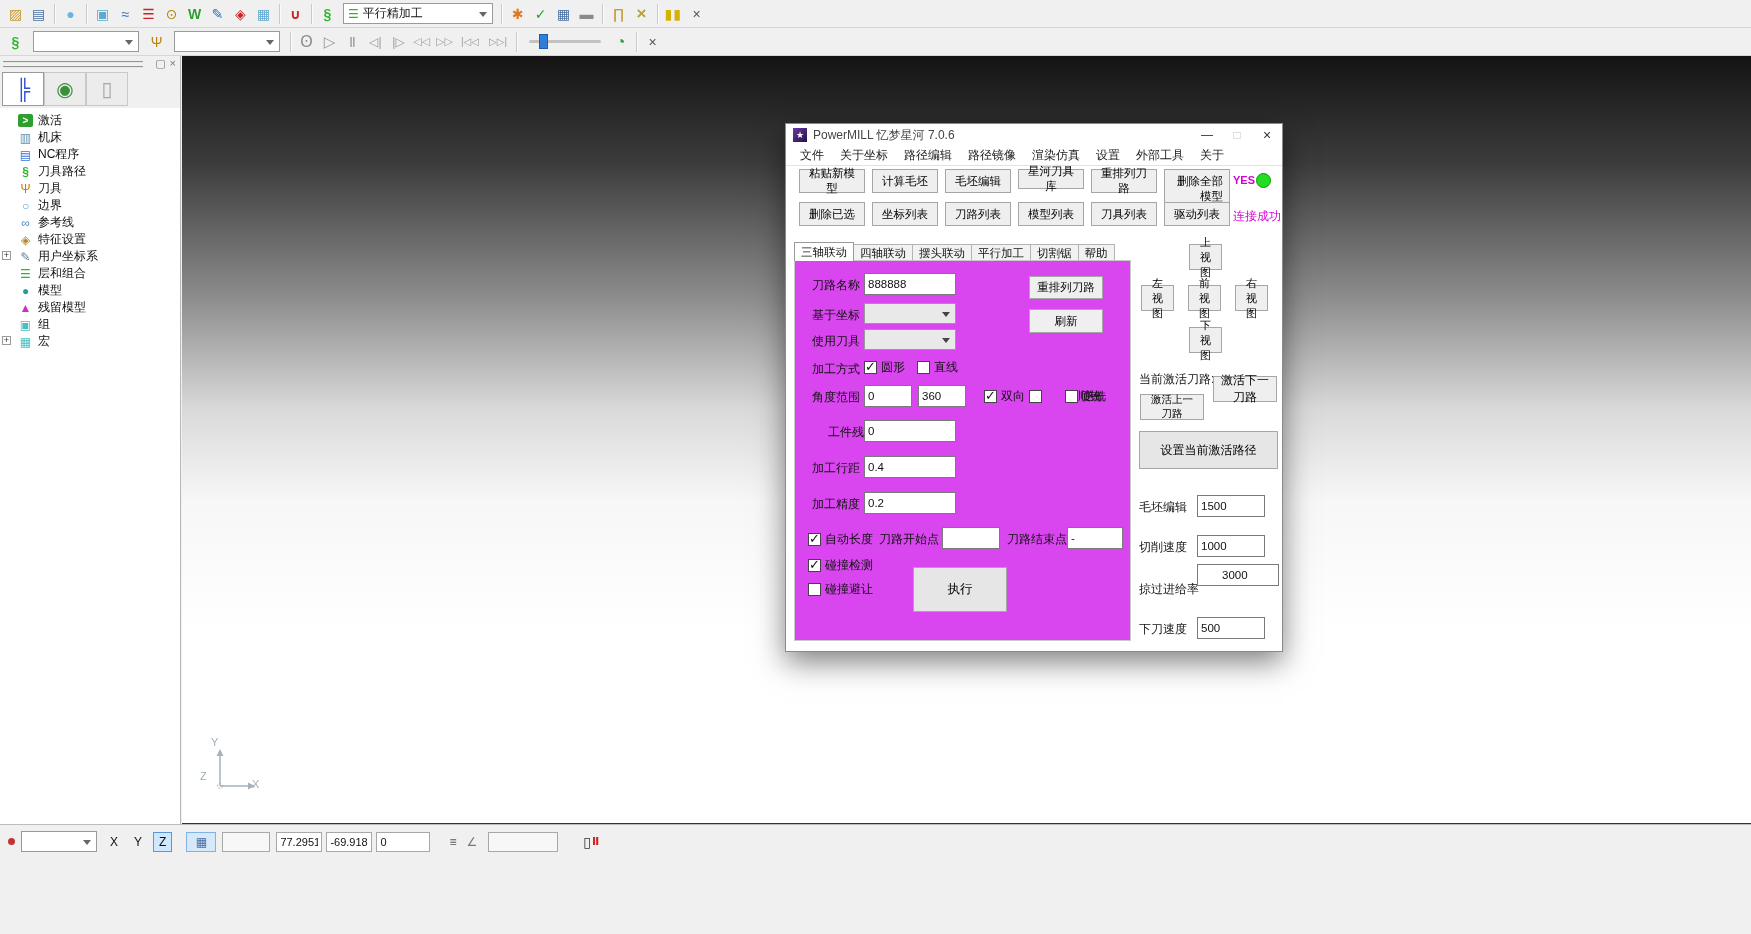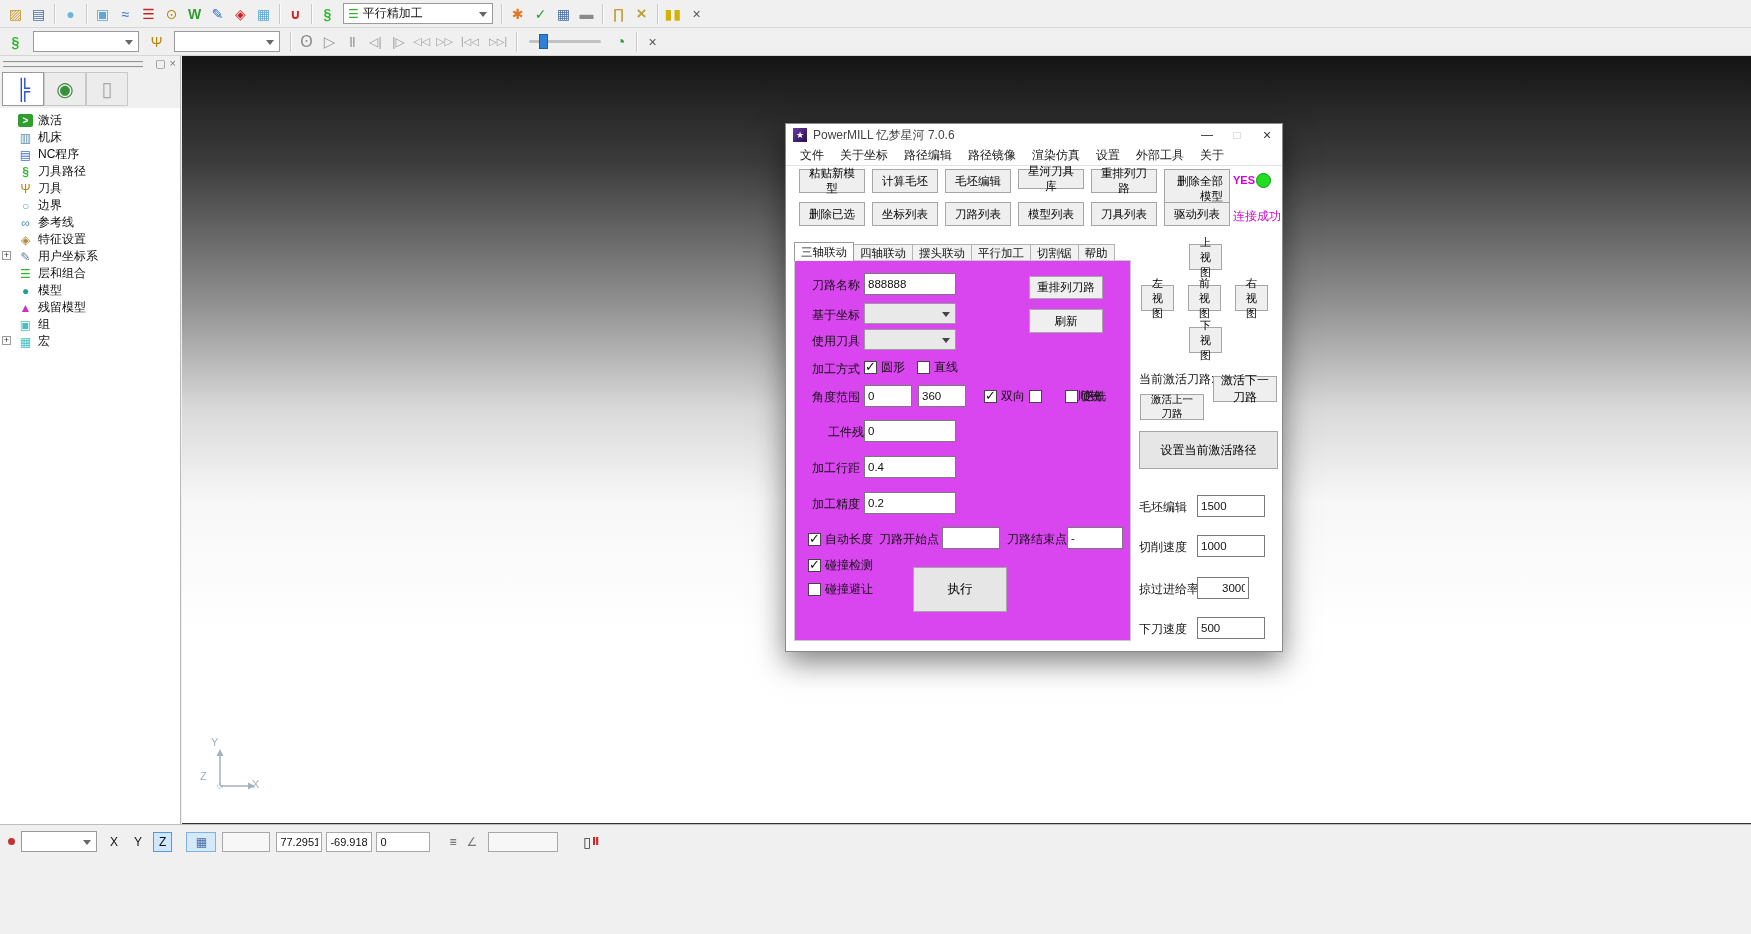--- a/index.html
+++ b/index.html
@@ -354,21 +354,21 @@
     <span class="lbl" style="left:353px;top:247px;">当前激活刀路:</span>
     <button class="btn" style="left:354px;top:270px;width:64px;height:26px;font-size:10.5px;">激活上一刀路</button>
     <button class="btn" style="left:427px;top:252px;width:64px;height:26px;font-size:12px;">激活下一刀路</button>
     <button class="btn" style="left:353px;top:307px;width:139px;height:38px;font-size:12px;background:#e6e6e6;">设置当前激活路径</button>
 
     <span class="lbl" style="left:353px;top:375px;">毛坯编辑</span>
     <input class="fld" style="left: 411px; top: 371px; width: 68px;" value="1500">
     <span class="lbl" style="left:353px;top:415px;">切削速度</span>
     <input class="fld" style="left: 411px; top: 411px; width: 68px;" value="1000">
     <span class="lbl" style="left:353px;top:457px;">掠过进给率</span>
-    <input class="fld" style="left: 411px; top: 453px; width: 52px; padding-left: 24px;" value="3000">
+    <input class="fld" style="left: 411px; top: 440px; width: 82px; padding-left: 24px;" value="3000">
     <span class="lbl" style="left:353px;top:497px;">下刀速度</span>
     <input class="fld" style="left: 411px; top: 493px; width: 68px;" value="500">
   </div>
 
   <div id="sbar">
     <span style="width:7px;height:7px;border-radius:50%;background:#c23333;margin:0 6px 0 8px;"></span>
     <div class="combo" style="width:76px;">
         <span class="chev"></span>
       </div>
     <span class="sbtn" style="margin-left:8px;">X</span>

